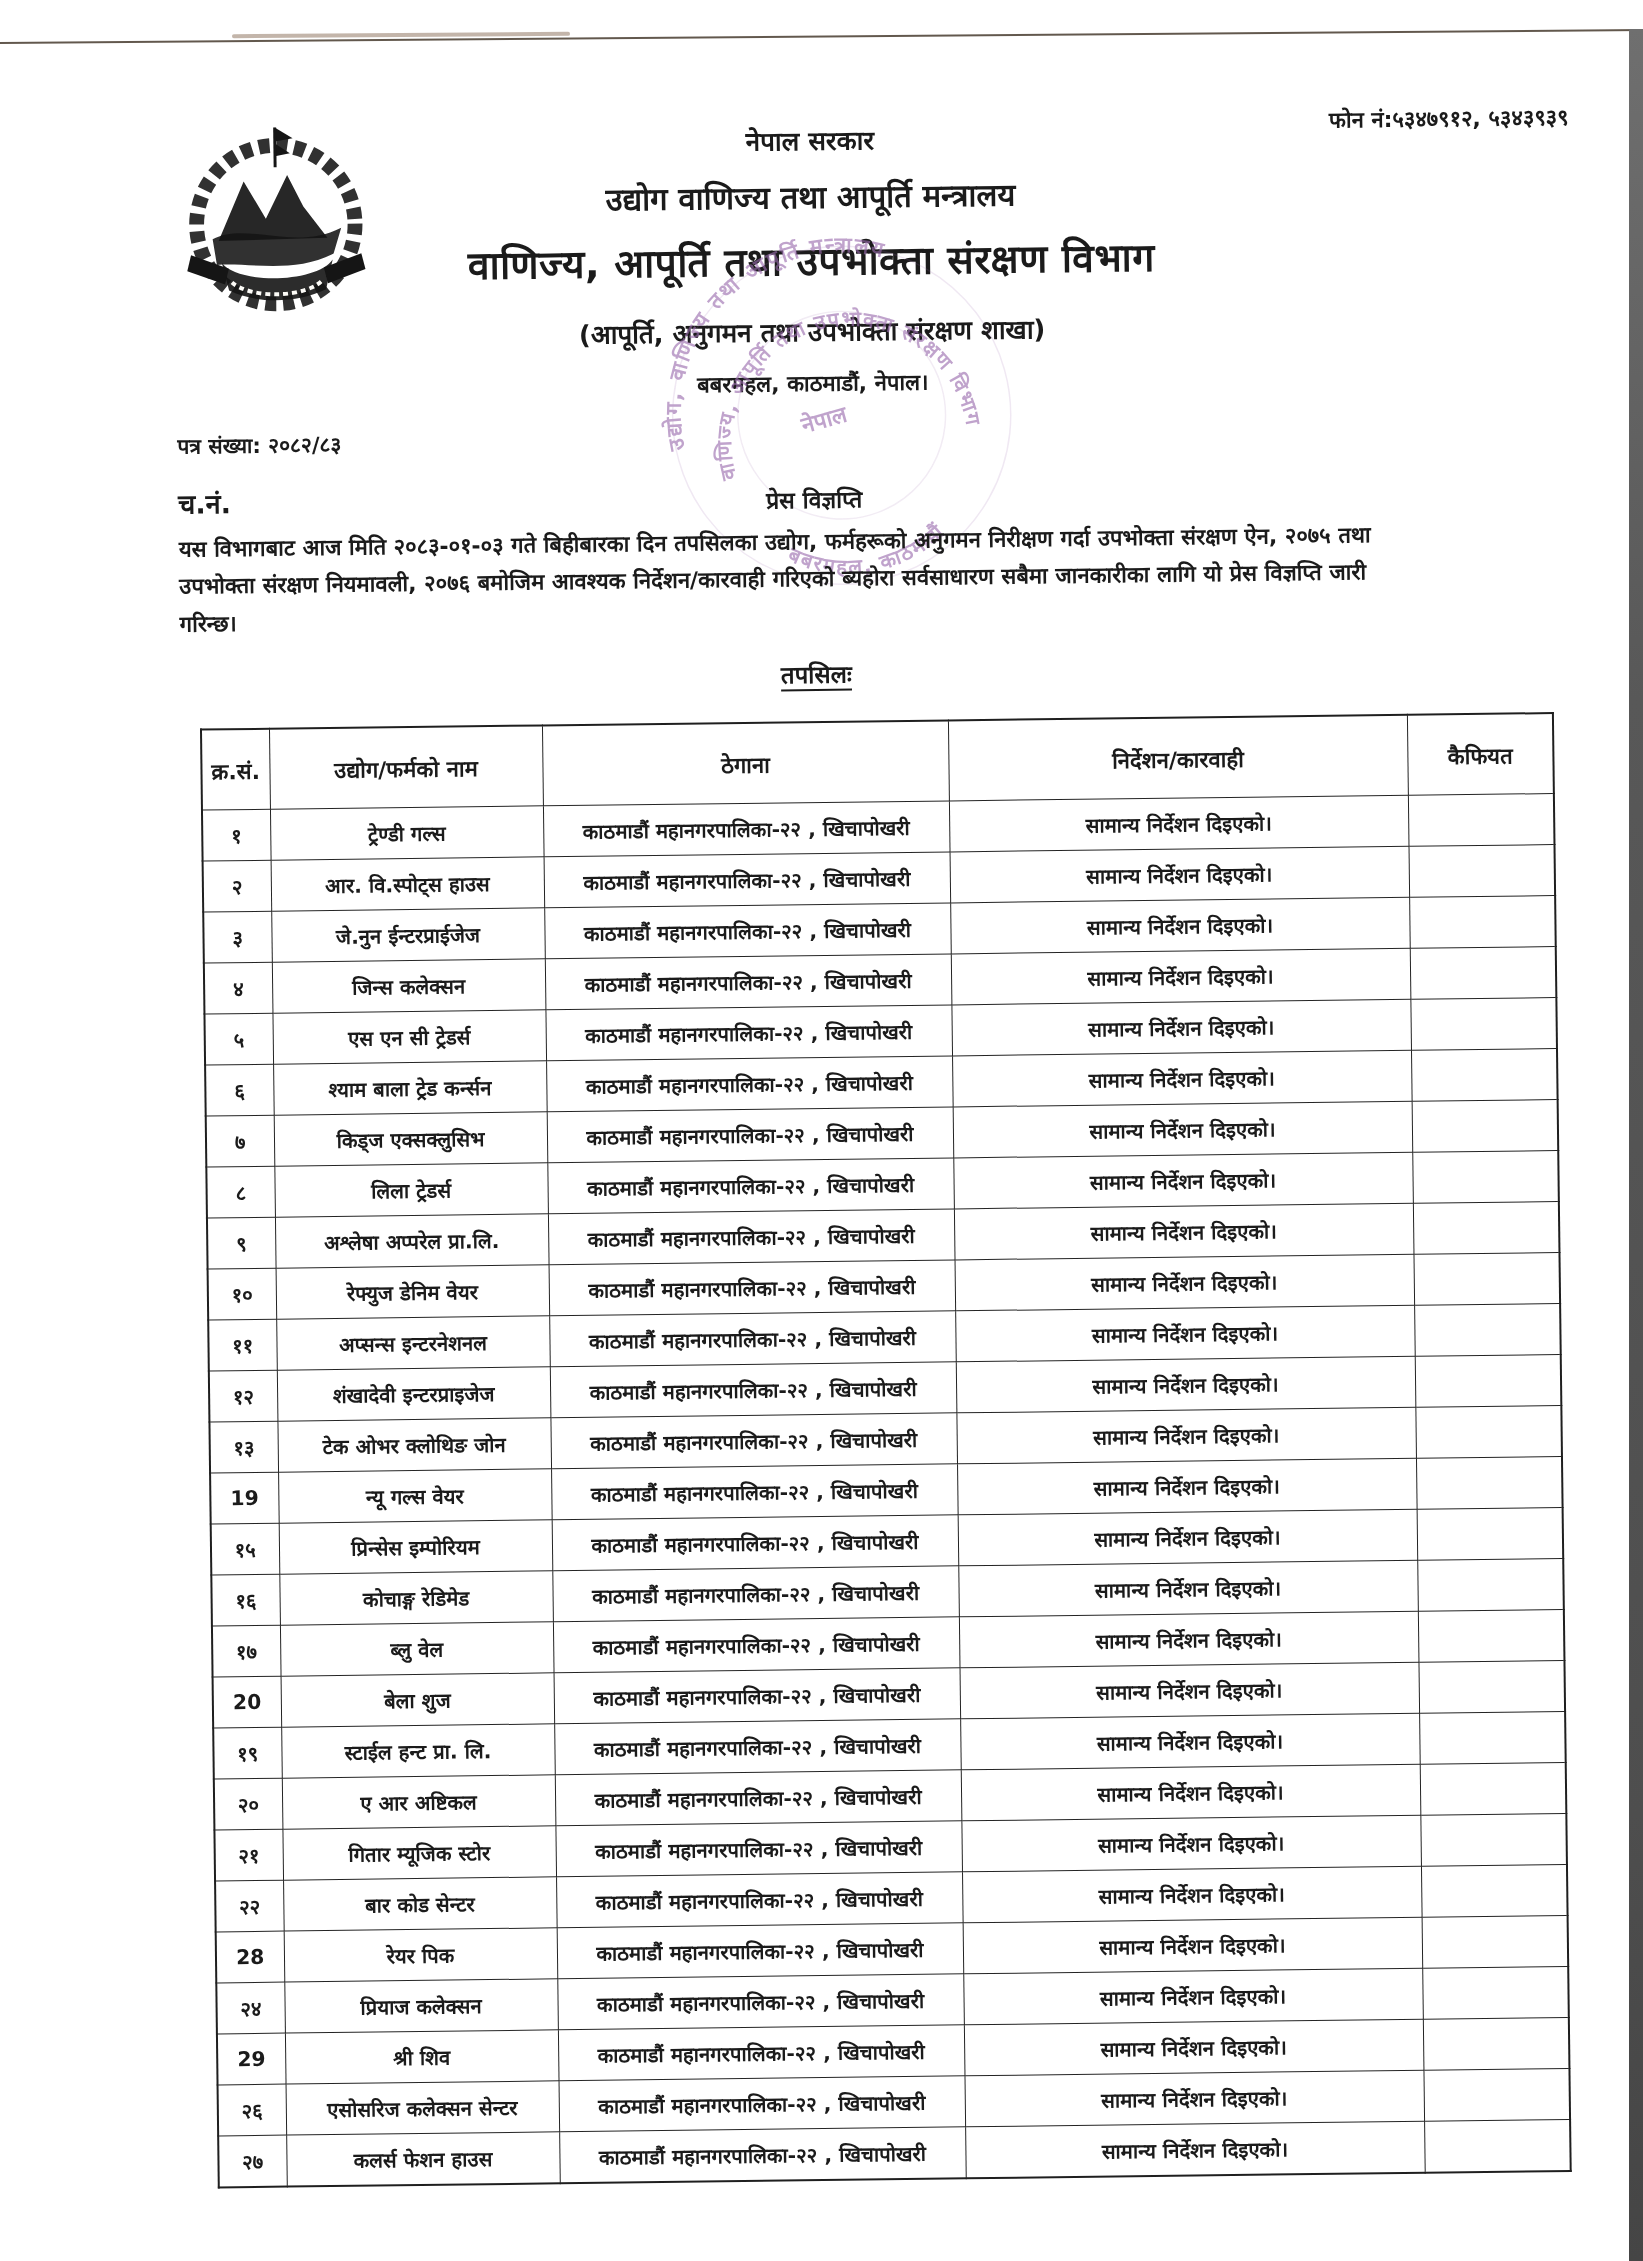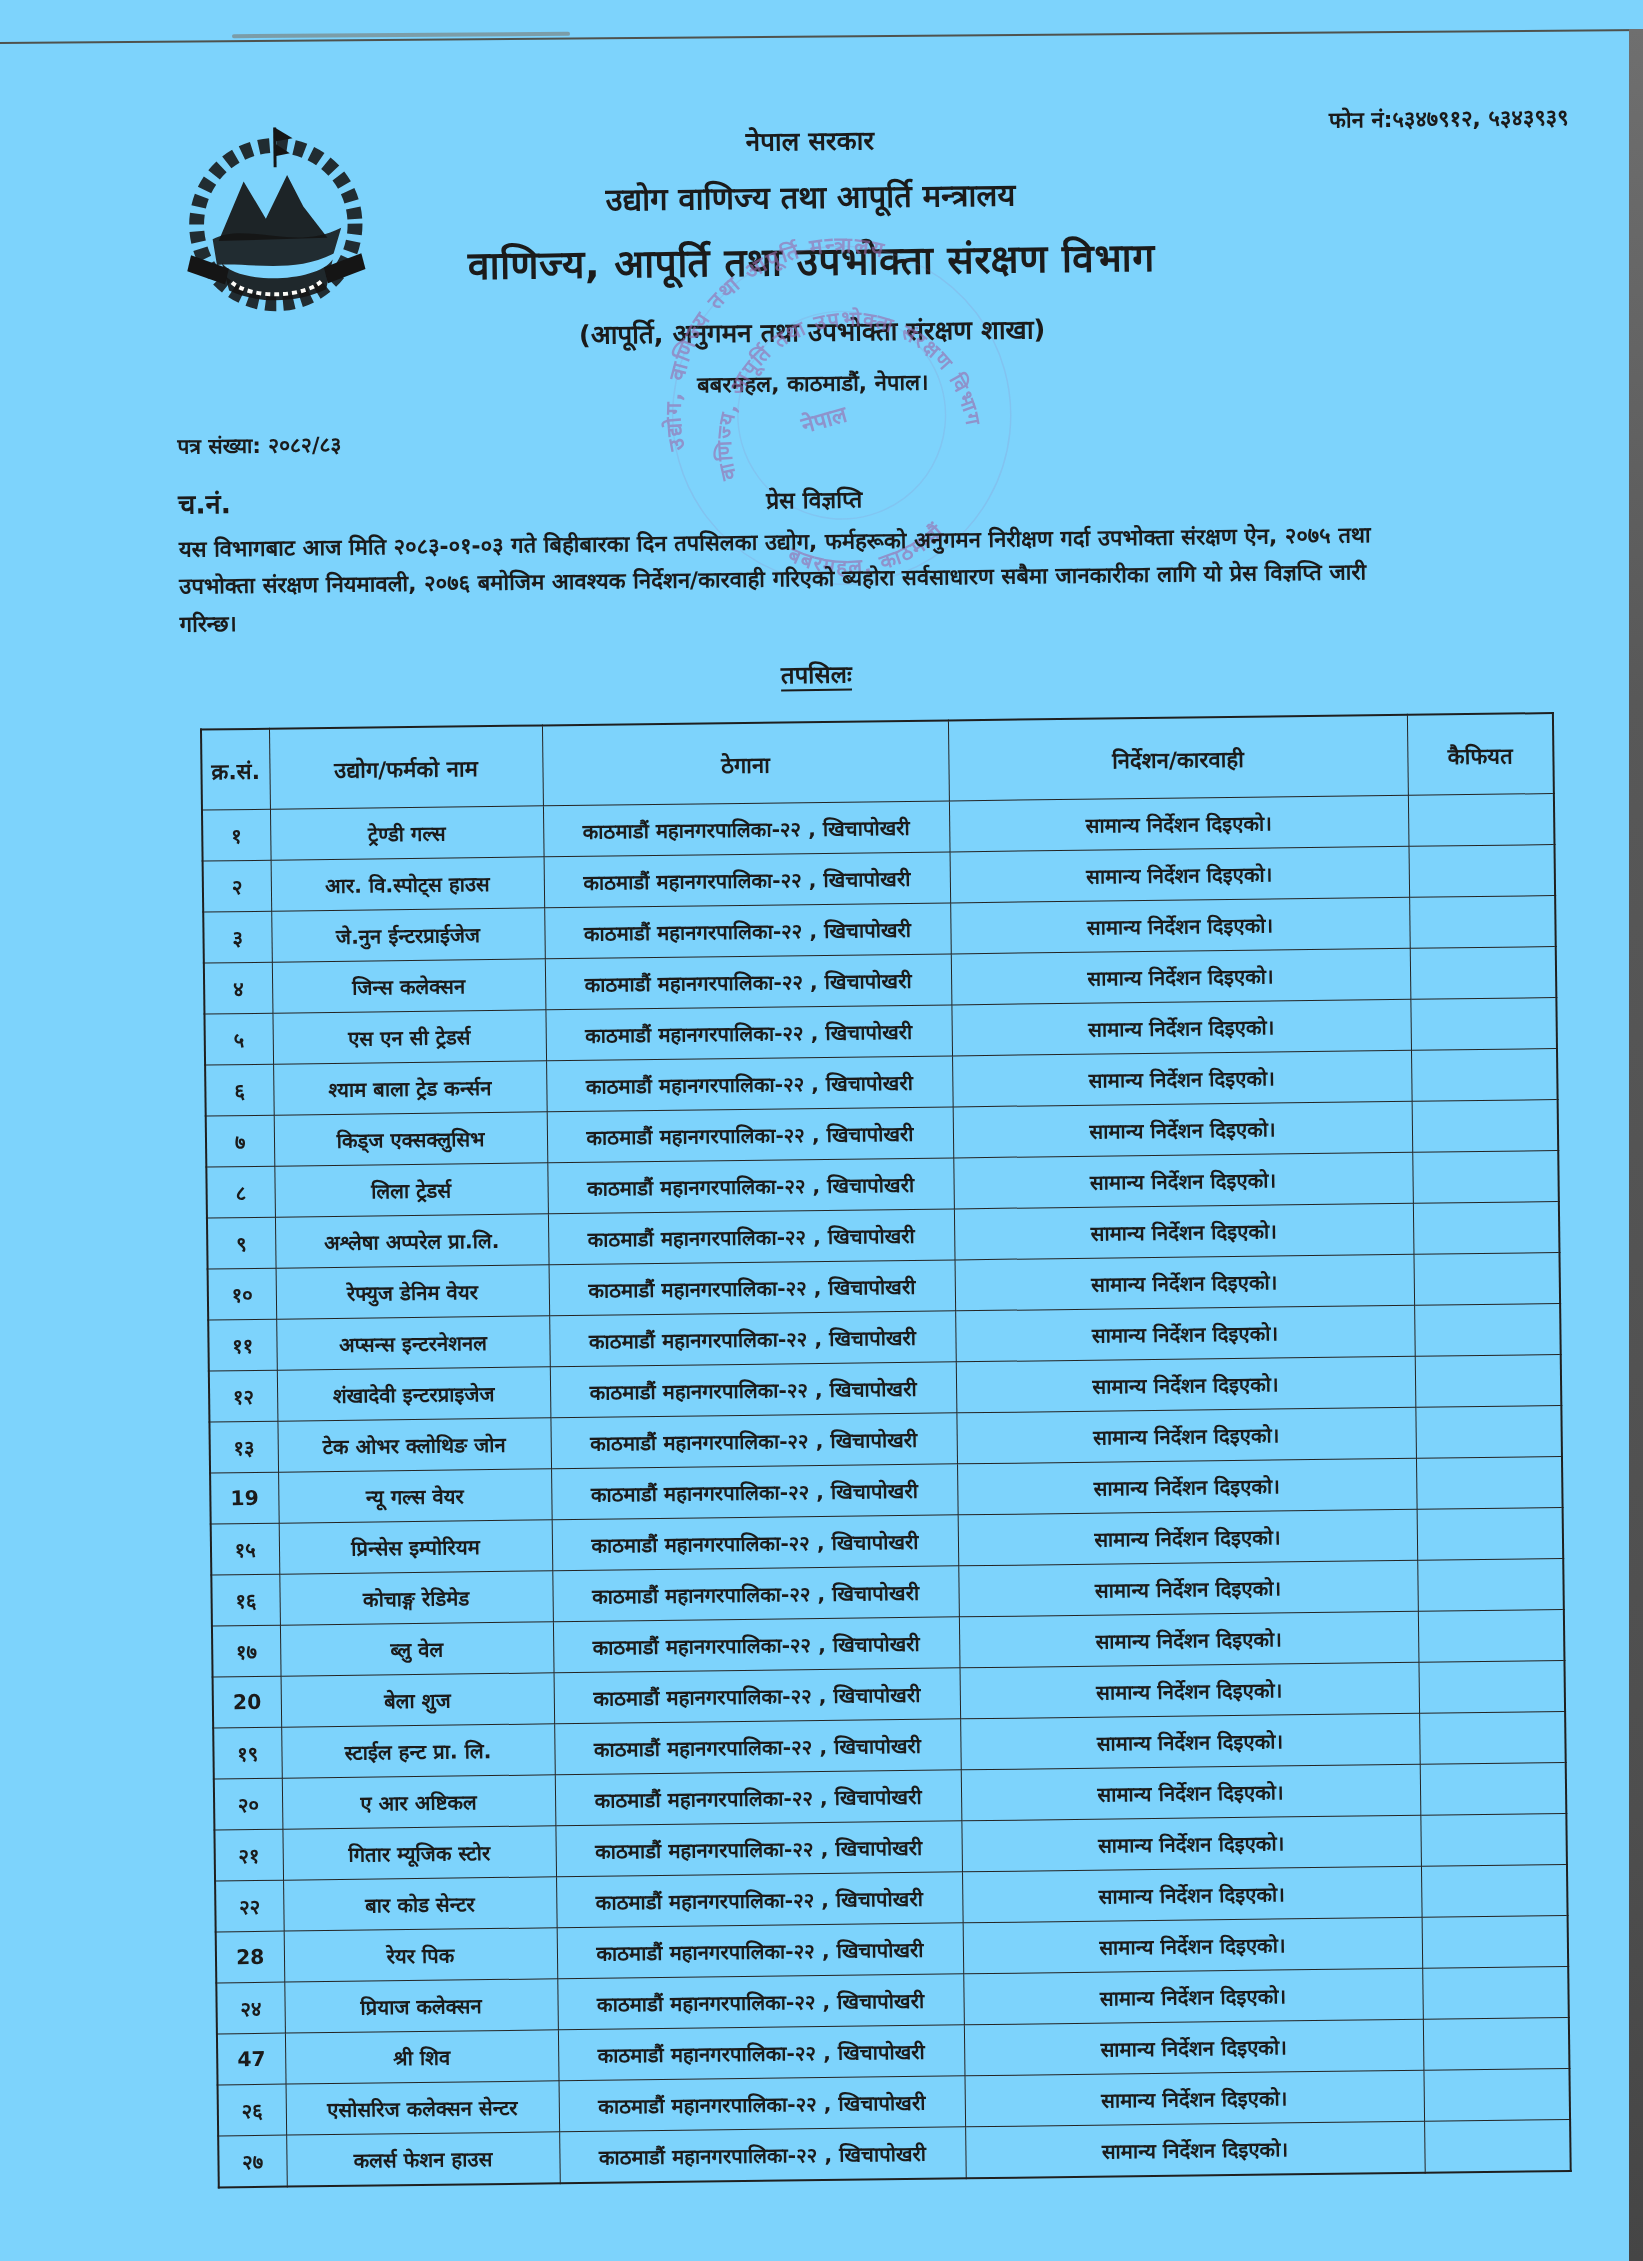--- a/index.html
+++ b/index.html
@@ -2,21 +2,21 @@
 <html style="font-size:7.7px"><head>
 <meta charset="utf-8">
 <style>
   html,body{margin:0;padding:0;}
   body{
     width:1644px;height:2261px;overflow:hidden;
     background:#e8e6e1;
     font-family:"DejaVu Sans", sans-serif;
     color:#1b1b1b;
   }
-  .page{position:relative;width:1644px;height:2261px;background:#7dd3fc;overflow:hidden;}
+  .page{position:relative;width:1644px;height:2261px;background:#ffffff;overflow:hidden;}
 
   
   .scan-top-edge{position:absolute;left:-5.8px;top:42px;width:1658px;height:2.4px;background:#473b2e;transform:rotate(-0.45deg);transform-origin:left center;opacity:.85;}
   .scan-top-smudge{position:absolute;left:232px;top:33px;width:338px;height:3.9px;background:#7a5a43;opacity:.45;transform:rotate(-0.4deg);border-radius:1.9px;}
   .scan-right-edge{position:absolute;right:0;top:29px;width:15.5px;height:2232px;background:linear-gradient(180deg,#6f6f6f 0%,#585858 30%,#4e4e4e 80%,#454545 100%);}
 
   .content{position:absolute;inset:0;transform:rotate(-0.7deg);transform-origin:822px 1136px;}
 
   .abs{position:absolute;}
   .center-line{left:290px;width:1064px;text-align:center;}
@@ -298,21 +298,21 @@
             <td></td>
           </tr>
           <tr>
             <td>२४</td>
             <td>प्रियाज कलेक्सन</td>
             <td>काठमाडौं महानगरपालिका-२२ , खिचापोखरी</td>
             <td>सामान्य निर्देशन दिइएको।</td>
             <td></td>
           </tr>
           <tr>
-            <td>47</td>
+            <td>29</td>
             <td>श्री शिव</td>
             <td>काठमाडौं महानगरपालिका-२२ , खिचापोखरी</td>
             <td>सामान्य निर्देशन दिइएको।</td>
             <td></td>
           </tr>
           <tr>
             <td>२६</td>
             <td>एसोसरिज कलेक्सन सेन्टर</td>
             <td>काठमाडौं महानगरपालिका-२२ , खिचापोखरी</td>
             <td>सामान्य निर्देशन दिइएको।</td>

